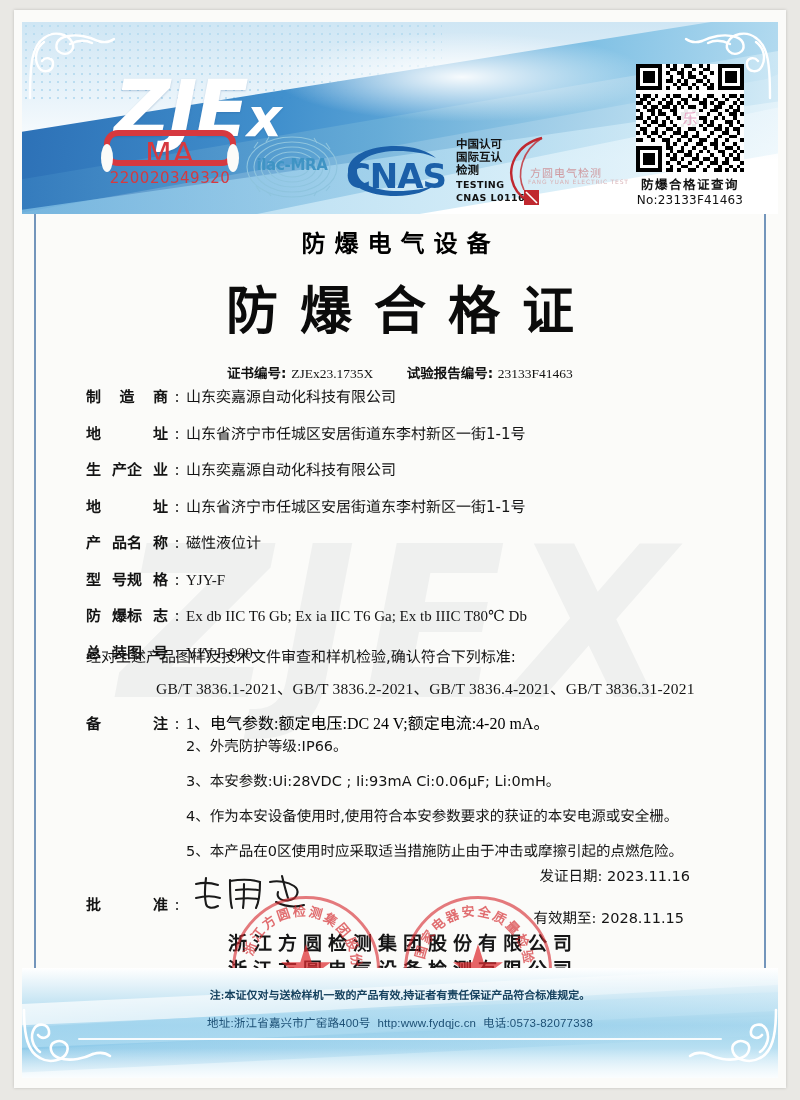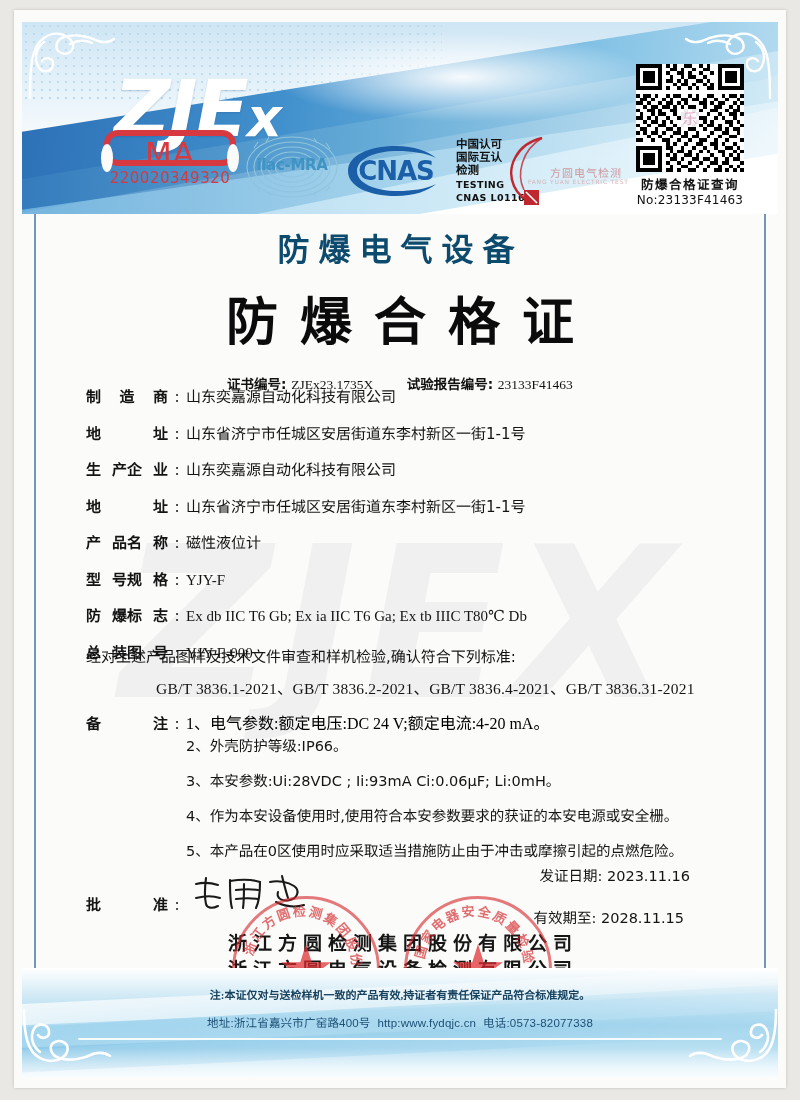--- a/index.html
+++ b/index.html
@@ -115,39 +115,39 @@
     font-weight:700;font-size:15px;color:#3f94c4;letter-spacing:-.3px;
   }
   .cnas{left:322px;top:10px;width:210px;}
   .cnas-mark{
     display:inline-block;vertical-align:middle;
     position:relative;width:104px;height:54px;
   }
   .cnas-txt{
     position:absolute;left:0;top:12px;width:104px;text-align:center;
     font-family:"DejaVu Sans","Liberation Sans",sans-serif;
-    font-weight:700;font-size:26px;color:#1b5fa8;letter-spacing:-1px;z-index:2;
+    font-weight:700;font-size:34px;color:#1b5fa8;letter-spacing:-1px;z-index:2;
   }
   .cnas-side{
     display:inline-block;vertical-align:middle;margin-left:4px;
   }
   .cnas-cn{
     font-family:"DejaVu Sans","Liberation Sans",sans-serif;
     font-size:11.5px;color:#111;line-height:13px;font-weight:600;
   }
   .cnas-en{
     font-family:"DejaVu Sans","Liberation Sans",sans-serif;
     font-size:9.5px;font-weight:700;color:#111;line-height:11px;margin-top:2px;
     letter-spacing:.4px;
   }
   .fy{left:480px;top:6px;width:130px;height:74px;}
   .fy-txt{
     position:absolute;left:28px;top:30px;
     font-family:"DejaVu Sans","Liberation Sans",sans-serif;
-    font-size:11px;color:#cf9aa0;letter-spacing:1px;white-space:nowrap;margin-left:20px;
+    font-size:11px;color:#cf9aa0;letter-spacing:1px;white-space:nowrap;
   }
   .fy-txt2{
     position:absolute;left:26px;top:44px;
     font-family:"DejaVu Sans","Liberation Sans",sans-serif;
     font-size:6px;color:#d8b2b6;letter-spacing:.8px;white-space:nowrap;
   }
   
   .qr{position:absolute;right:22px;top:-64px;width:132px;text-align:center;}
   .qr-img{width:108px;height:108px;margin:0 auto;background:#fff;}
   .qr-lab{
@@ -172,21 +172,21 @@
     font-weight:700;font-style:italic;font-size:210px;line-height:1;
     color:rgba(120,128,136,.085);
     letter-spacing:6px;
     pointer-events:none;user-select:none;
   }
 
   
   .title-wrap{position:absolute;left:0;right:0;top:224px;text-align:center;}
   .t-sub{
     font-family:"DejaVu Sans","Liberation Sans",sans-serif;
-    font-weight:700;font-size:32px;color:#0c4a6e;letter-spacing:9px;
+    font-weight:700;font-size:24px;color:#000000;letter-spacing:9px;
     padding-left:1px;
   }
   .t-main{
     font-family:"DejaVu Sans","Liberation Sans",sans-serif;
     font-weight:700;font-size:52px;color:#0b0b0b;letter-spacing:22px;
     margin-top:10px;padding-left:22px;
   }
   .t-nums{
     margin-top:18px;
     font-family:"DejaVu Sans","Liberation Sans",sans-serif;

